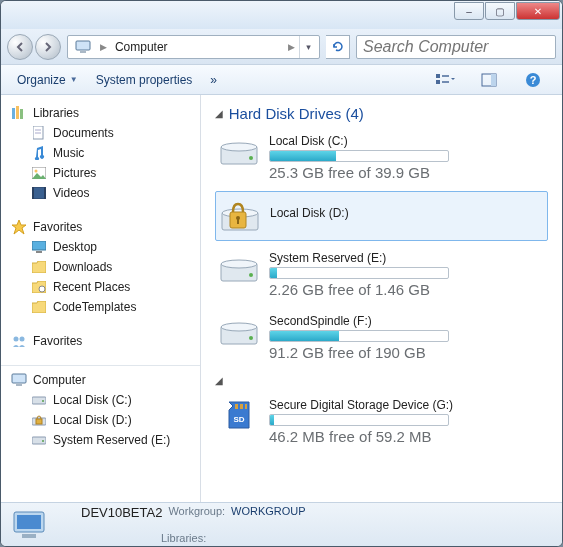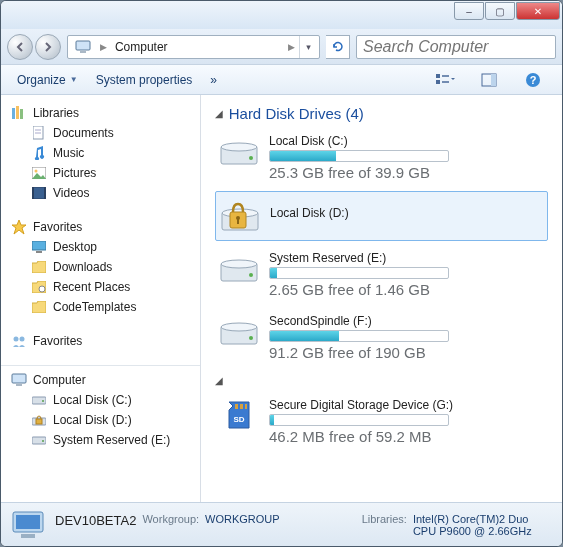--- a/index.html
+++ b/index.html
@@ -38,21 +38,21 @@
 .drive { display: flex; align-items: flex-start; gap: 10px; padding: 6px 4px; border-radius: 2px; margin-bottom: 4px; }
 .drive.selected { border: 1px solid #7fb7ec; background: #eaf3fc; }
 .drive-icon { width: 40px; height: 36px; display: flex; align-items: center; justify-content: center; position: relative; }
 .drive-body { flex: 1; }
 .drive-name { color: #222; font-size: 12px; margin-bottom: 2px; }
 .drive-bar { width: 180px; height: 12px; background: #fff; border: 1px solid #b8c2cc; border-radius: 2px; overflow: hidden; margin-bottom: 2px; }
 .drive-fill { height: 100%; background: linear-gradient(#5dd4e8, #2ba9c9); }
 .drive-free { color: #6a6e72; font-size: 15px; }
 .statusbar { height: 44px; background: linear-gradient(#eef4fa, #dde8f3); border-top: 1px solid #c5d3e2; display: flex; align-items: center; padding: 0 10px; gap: 10px; color: #333; font-size: 11px; }
 .status-icon { width: 36px; height: 36px; display: flex; align-items: center; justify-content: center; }
-.status-text { display: flex; flex-direction: row; gap: 2px; }
+.status-text { display: flex; flex-direction: column; gap: 12px; margin-left: 24px; }
 .status-line { display: flex; gap: 6px; }
 .status-label { color: #6a7a8a; }
 .status-val { color: #1a3e6e; }
 svg { display: block; }
 </style>
 </head>
 <body>
 
 <div class="window">
 
@@ -334,21 +334,21 @@
               <rect x="2" y="10" width="36" height="18" rx="2" fill="#e0e8ef" stroke="#98a8b8"></rect>
               <ellipse cx="20" cy="11" rx="18" ry="4" fill="#f0f5fa" stroke="#98a8b8"></ellipse>
               <circle cx="32" cy="22" r="2" fill="#5ab050"></circle>
             </svg>
         </div>
         <div class="drive-body">
           <div class="drive-name">System Reserved (E:)</div>
           <div class="drive-bar">
               <div class="drive-fill" style="width:4%"></div>
             </div>
-          <div class="drive-free">2.65 GB free of 1.46 GB</div>
+          <div class="drive-free">2.26 GB free of 1.46 GB</div>
         </div>
       </div>
 
       <div class="drive">
         <div class="drive-icon">
           <svg width="40" height="32" viewBox="0 0 40 32">
               <rect x="2" y="10" width="36" height="18" rx="2" fill="#e0e8ef" stroke="#98a8b8"></rect>
               <ellipse cx="20" cy="11" rx="18" ry="4" fill="#f0f5fa" stroke="#98a8b8"></ellipse>
               <circle cx="32" cy="22" r="2" fill="#5ab050"></circle>
             </svg>
@@ -396,18 +396,17 @@
         </svg>
     </div>
     <div class="status-text">
       <div class="status-line">
         <span style="color:#222;font-size:13px">DEV10BETA2</span>
         <span class="status-label">Workgroup:</span>
         <span class="status-val">WORKGROUP</span>
       </div>
       <div class="status-line" style="margin-left:80px">
         <span class="status-label">Libraries:</span>
-        <span class="status-val">Intel(R) Core(TM)2 Duo CPU     P9600  @ 2.66GHz</span>
       </div>
     </div>
   </div>
 
 </div>
 
 </body></html>

